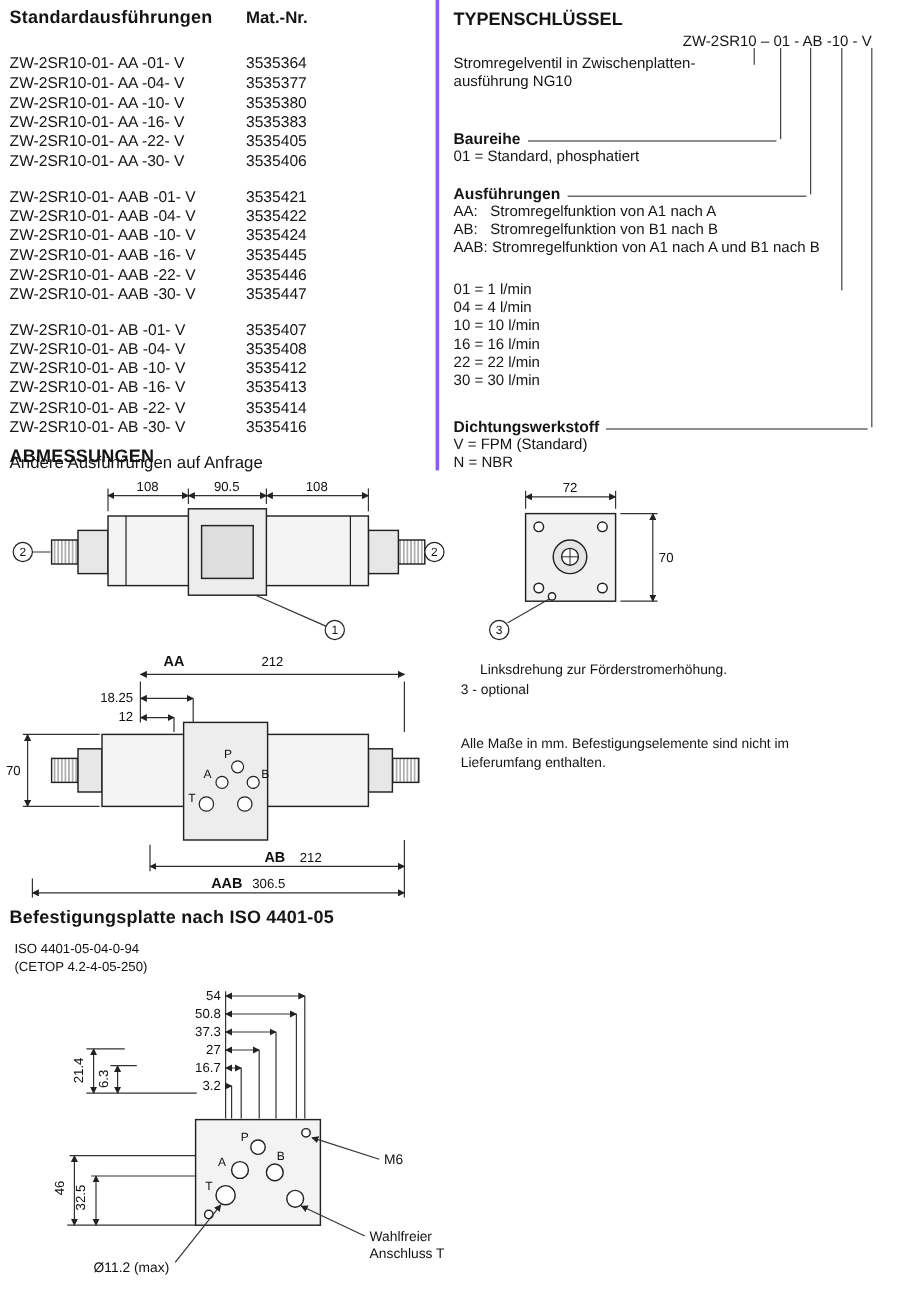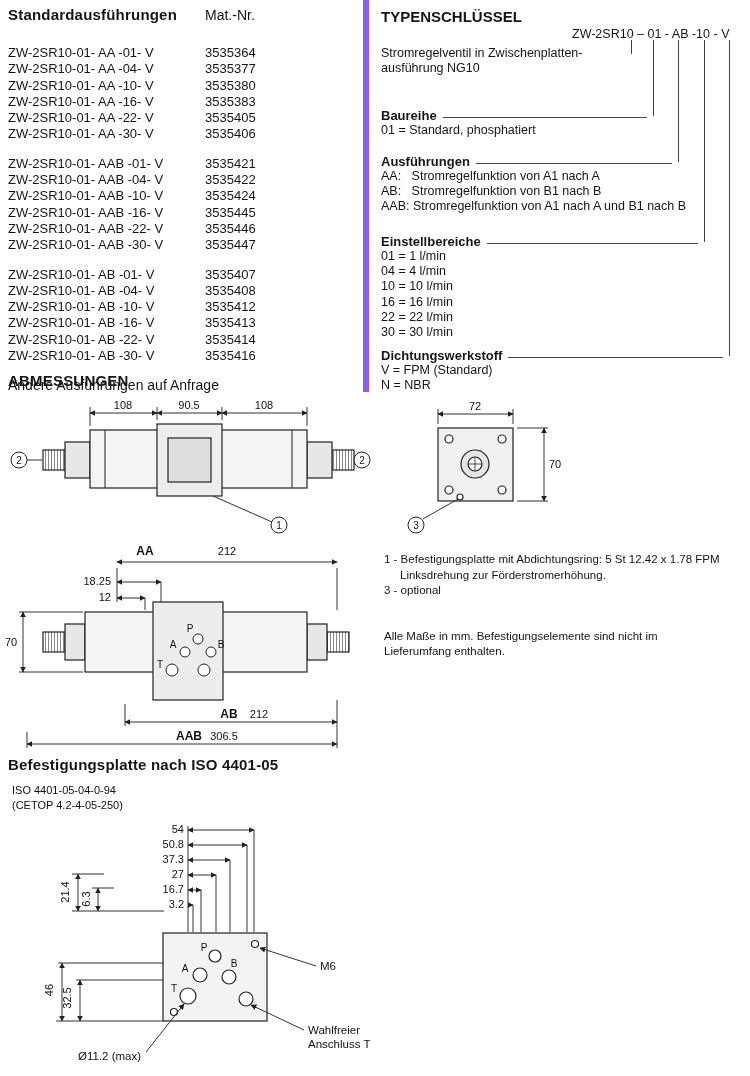--- a/index.html
+++ b/index.html
@@ -3,26 +3,26 @@
 <meta charset="utf-8">
 <style>
   *{margin:0;padding:0;box-sizing:border-box}
   html,body{width:750px;height:1076px}
   body{background:#fff;color:#151515;font-family:"Liberation Sans",sans-serif;position:relative;overflow:hidden}
   .abs{position:absolute}
   .h-big{font-size:15px;font-weight:bold;letter-spacing:.2px}
   
   .std{left:8px;top:6px;width:352px}
   .std-head{display:grid;grid-template-columns:197px 1fr;align-items:baseline;margin-bottom:22px}
-  .std-head .c2{font-size:14px;font-weight:normal}
+  .std-head .c2{font-size:14px;font-weight:bold}
   .std-group{margin-bottom:13px}
   .std-row{display:grid;grid-template-columns:197px 1fr;font-size:13px;line-height:16.3px}
   .std-footer{font-size:14px;margin-top:1px}
   
-  .ts{left:363px;top:0;width:387px;height:392px;border-left:6px solid #8b5cf6}
+  .ts{left:363px;top:0;width:387px;height:392px;border-left:3px solid #8b5cf6}
   .ts-title{position:absolute;left:12px;top:8px;font-size:15px;font-weight:bold}
   .ts-code{position:absolute;left:203px;top:27px;font-size:12.5px;white-space:pre}
   .ts-sec{position:absolute;left:12px}
   .ts-head{display:flex;align-items:center;font-size:13px;font-weight:bold;white-space:nowrap}
   .ts-rule{flex:1;border-top:1px solid #444;margin-left:6px;margin-top:3px}
   .ts-line{font-size:12.5px;line-height:15.2px;white-space:pre}
   .vline{position:absolute;width:1px;background:#444}
   
   .notes{left:384px;top:552px;width:366px;font-size:11.5px;line-height:15.5px}
   .notes div{white-space:nowrap}
@@ -151,24 +151,20 @@
     <div class="ts-head">
         <span>Ausführungen</span>
         <span class="ts-rule"></span>
       </div>
     <div class="ts-line">AA:   Stromregelfunktion von A1 nach A</div>
     <div class="ts-line">AB:   Stromregelfunktion von B1 nach B</div>
     <div class="ts-line">AAB: Stromregelfunktion von A1 nach A und B1 nach B</div>
   </div>
 
   <div class="ts-sec" style="top:234px;right:52px">
-    <div class="ts-head">
-        <span>Einstellbereiche</span>
-        <span class="ts-rule"></span>
-      </div>
     <div class="ts-line">01 = 1 l/min</div>
     <div class="ts-line">04 = 4 l/min</div>
     <div class="ts-line">10 = 10 l/min</div>
     <div class="ts-line">16 = 16 l/min</div>
     <div class="ts-line">22 = 22 l/min</div>
     <div class="ts-line">30 = 30 l/min</div>
   </div>
 
   <div class="ts-sec" style="top:348px;right:27px">
     <div class="ts-head">
@@ -266,21 +262,20 @@
     <circle cx="62" cy="99" r="3" fill="#fff"></circle>
   </g>
   <g>
     <line x1="60" y1="101" x2="25" y2="121" stroke="#333"></line>
     <circle cx="18" cy="127" r="8" fill="#fff" stroke="#222"></circle>
     <text class="balloon-num" x="18" y="130.5" text-anchor="middle">3</text>
   </g>
 </svg>
 
 <section class="abs notes">
-  <div>1 - Befestigungsplatte mit Abdichtungsring: 5 St 12.42 x 1.78 FPM</div>
   <div class="indent">Linksdrehung zur Förderstromerhöhung.</div>
   <div>3 - optional</div>
   <div class="footnote">Alle Maße in mm. Befestigungselemente sind nicht im</div>
   <div>Lieferumfang enthalten.</div>
 </section>
 
 <svg class="abs" style="left:5px;top:540px" width="368" height="212" viewBox="0 0 368 212">
   <defs>
     <marker id="m3" viewBox="0 0 10 10" refX="9" refY="5" markerWidth="6" markerHeight="6" orient="auto-start-reverse">
         <path d="M0,0 L10,5 L0,10 z" fill="#222"></path>

